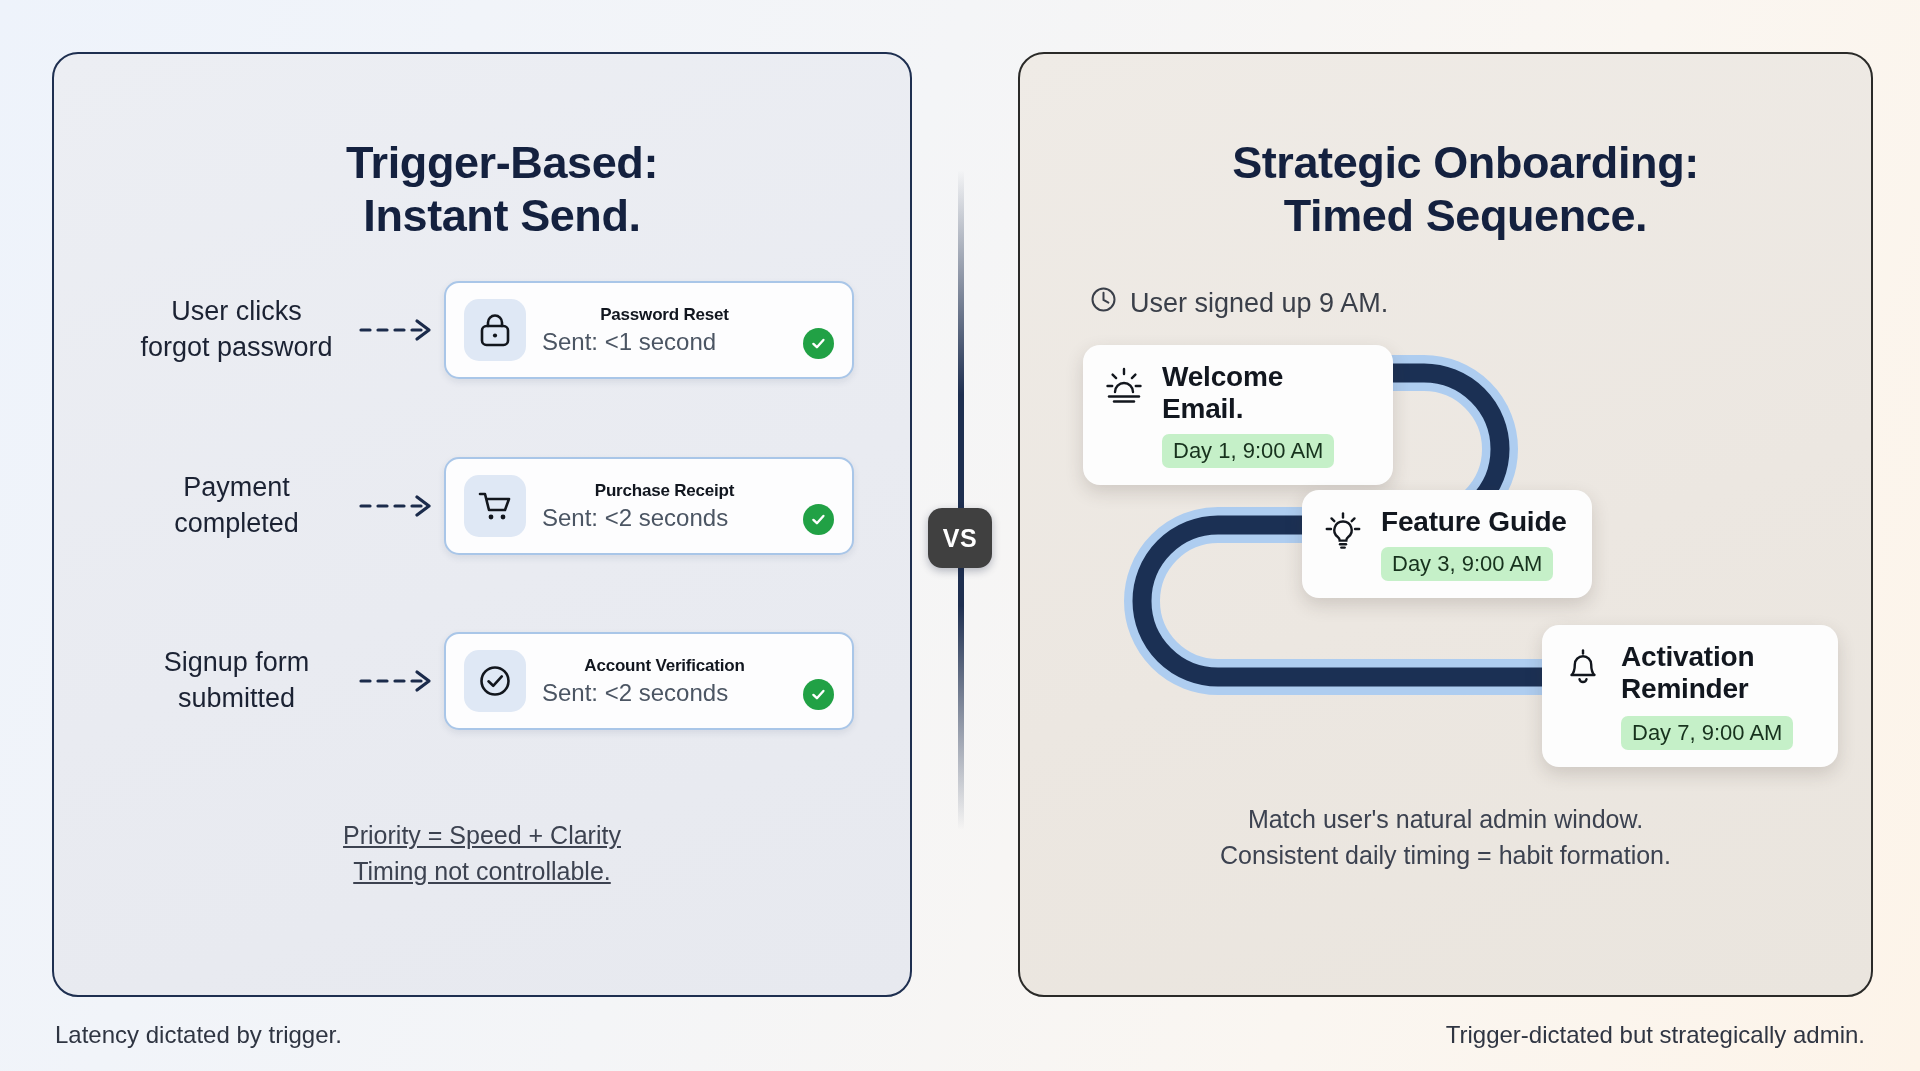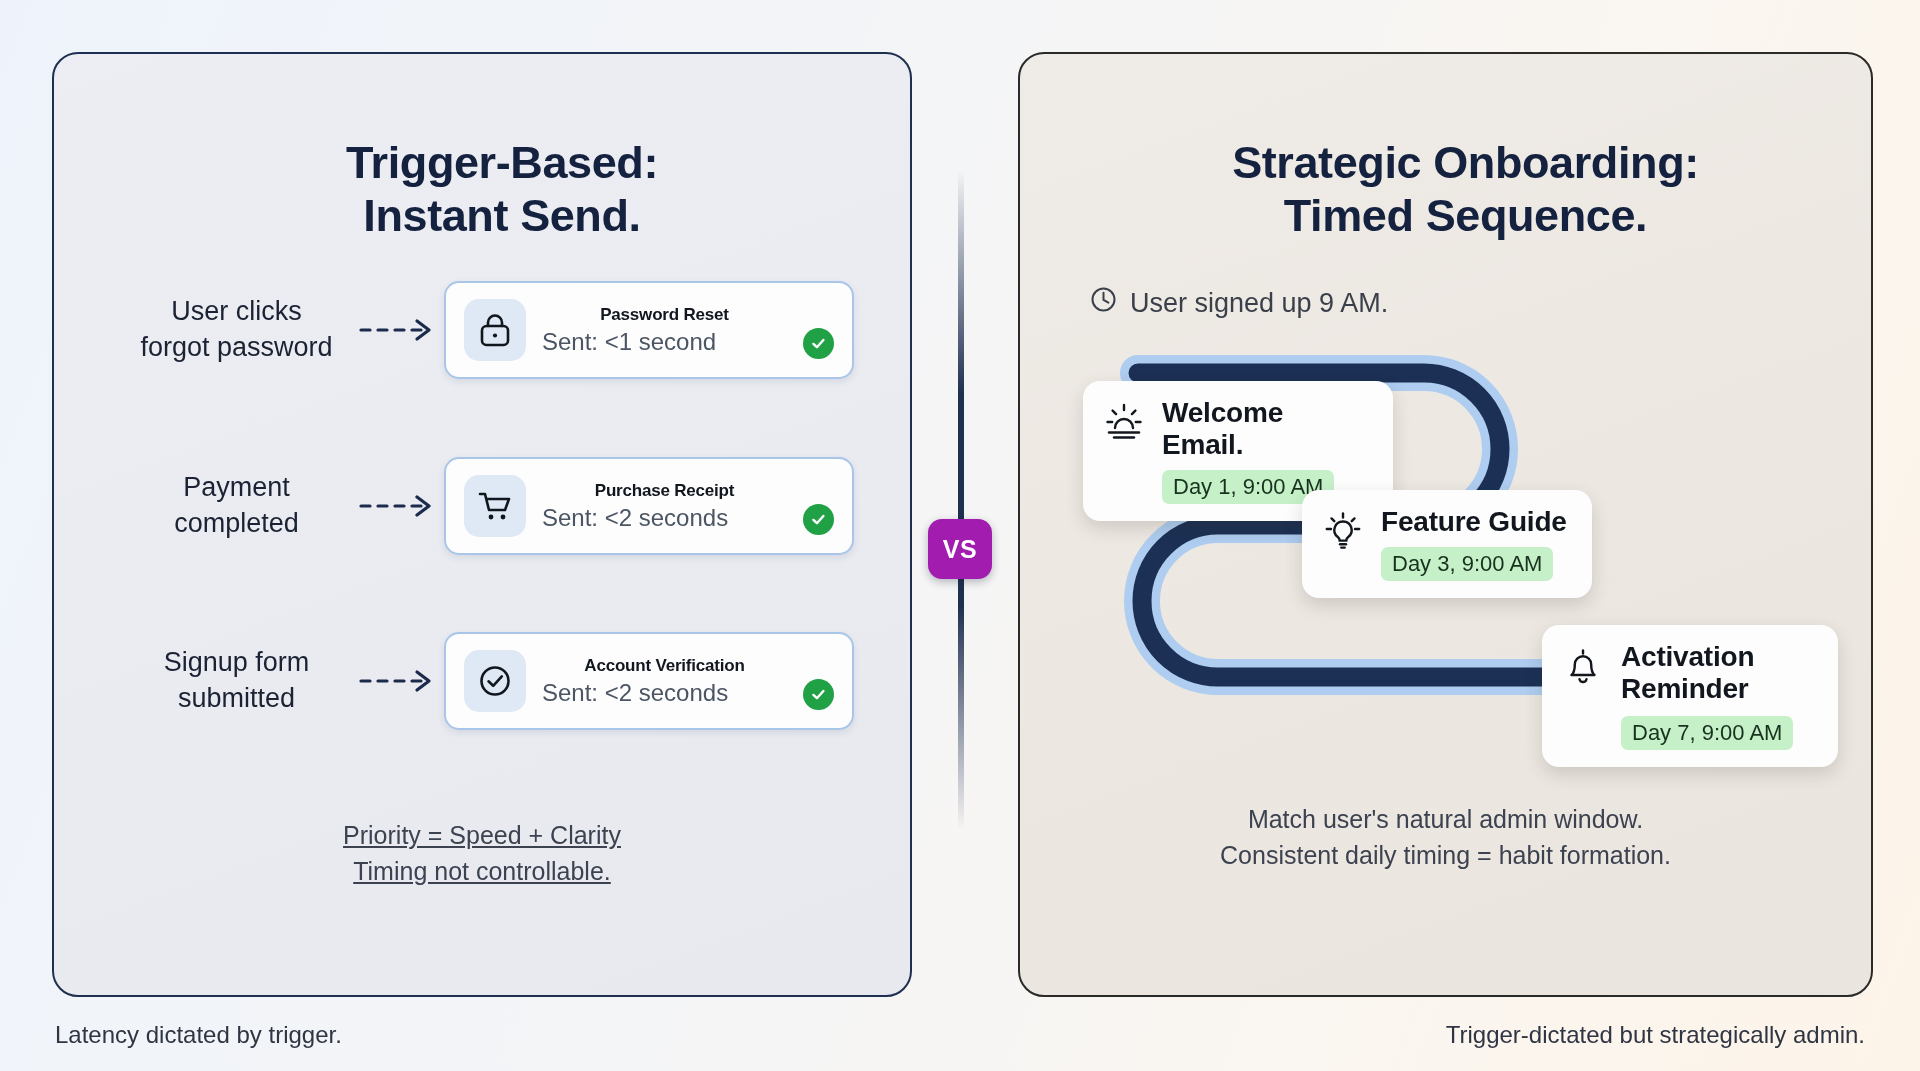--- a/index.html
+++ b/index.html
@@ -80,25 +80,24 @@
   }
 
   
   #vs-divider{
     position:absolute;left:958px;top:170px;width:6px;height:660px;
     background:linear-gradient(180deg,rgba(30,47,80,0) 0%,#1e2f50 34%,#1e2f50 66%,rgba(30,47,80,0) 100%);
     border-radius:3px;
   }
   #vs-badge{
     position:absolute;left:928px;top:508px;width:64px;height:60px;
-    background:#a21caf;border-radius:14px;
+    background:#404040;border-radius:14px;
     display:flex;align-items:center;justify-content:center;
     color:#fff;font-size:25px;font-weight:bold;letter-spacing:.6px;
     box-shadow:0 3px 9px rgba(20,30,60,.30);
-    margin-top:11px;
   }
 
   
   #signup-line{
     position:absolute;left:1090px;top:286px;
     display:flex;align-items:center;gap:13px;
     color:#3a3f49;font-size:27px;
   }
   #serpentine{position:absolute;left:1018px;top:52px;pointer-events:none;}
 
@@ -112,21 +111,21 @@
   .tcard-icon{flex:0 0 auto;width:46px;display:flex;align-items:center;justify-content:center;padding-top:4px;}
   .tcard-title{
     font-size:28px;font-weight:bold;color:#12171f;line-height:1.14;
     letter-spacing:-0.2px;white-space:pre-line;
   }
   .tcard-day{
     display:inline-block;margin-top:9px;
     background:#c5f0c8;color:#17321d;border-radius:7px;
     padding:4px 11px 5px;font-size:22px;line-height:1.14;
   }
-  #tcard-0{left:1083px;top:345px;width:310px;margin-top:36px;}
+  #tcard-0{left:1083px;top:345px;width:310px;}
   #tcard-1{left:1302px;top:490px;width:290px;}
   #tcard-2{left:1542px;top:625px;width:296px;}
   #tcard-2 .tcard-day{margin-top:11px;}
 
   
   .caption{position:absolute;bottom:22px;color:#2f3542;font-size:24px;}
   #caption-left{left:55px;}
   #caption-right{right:55px;}
 </style>
 </head>

